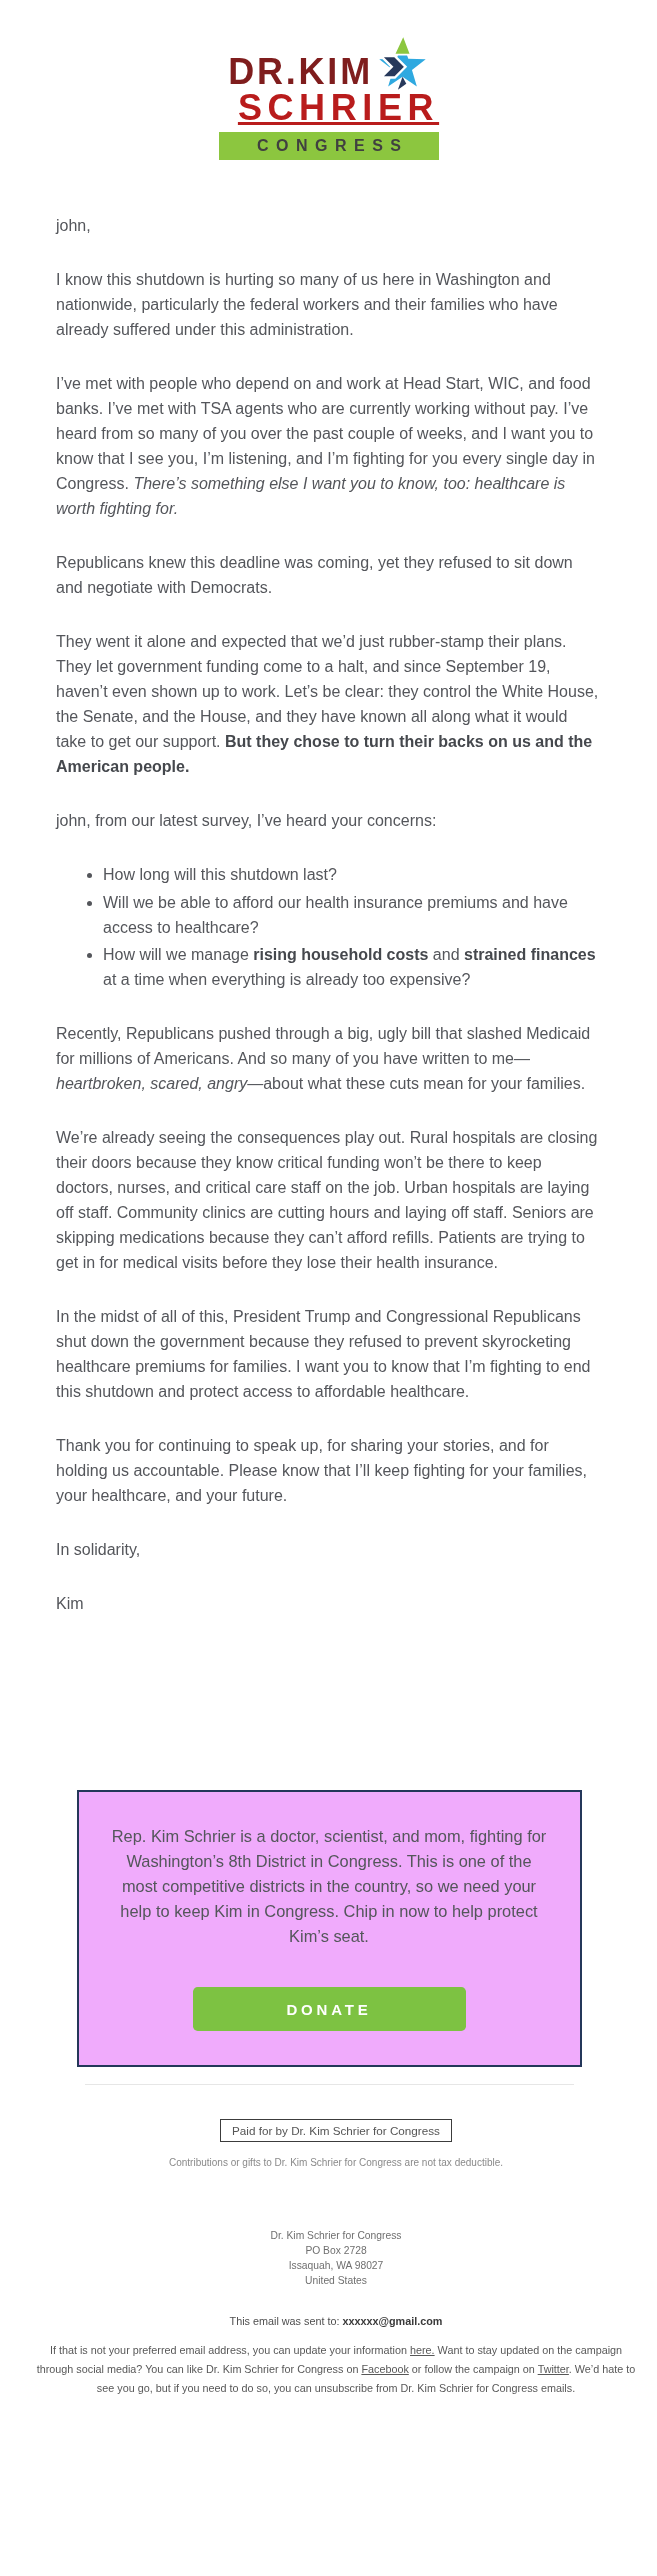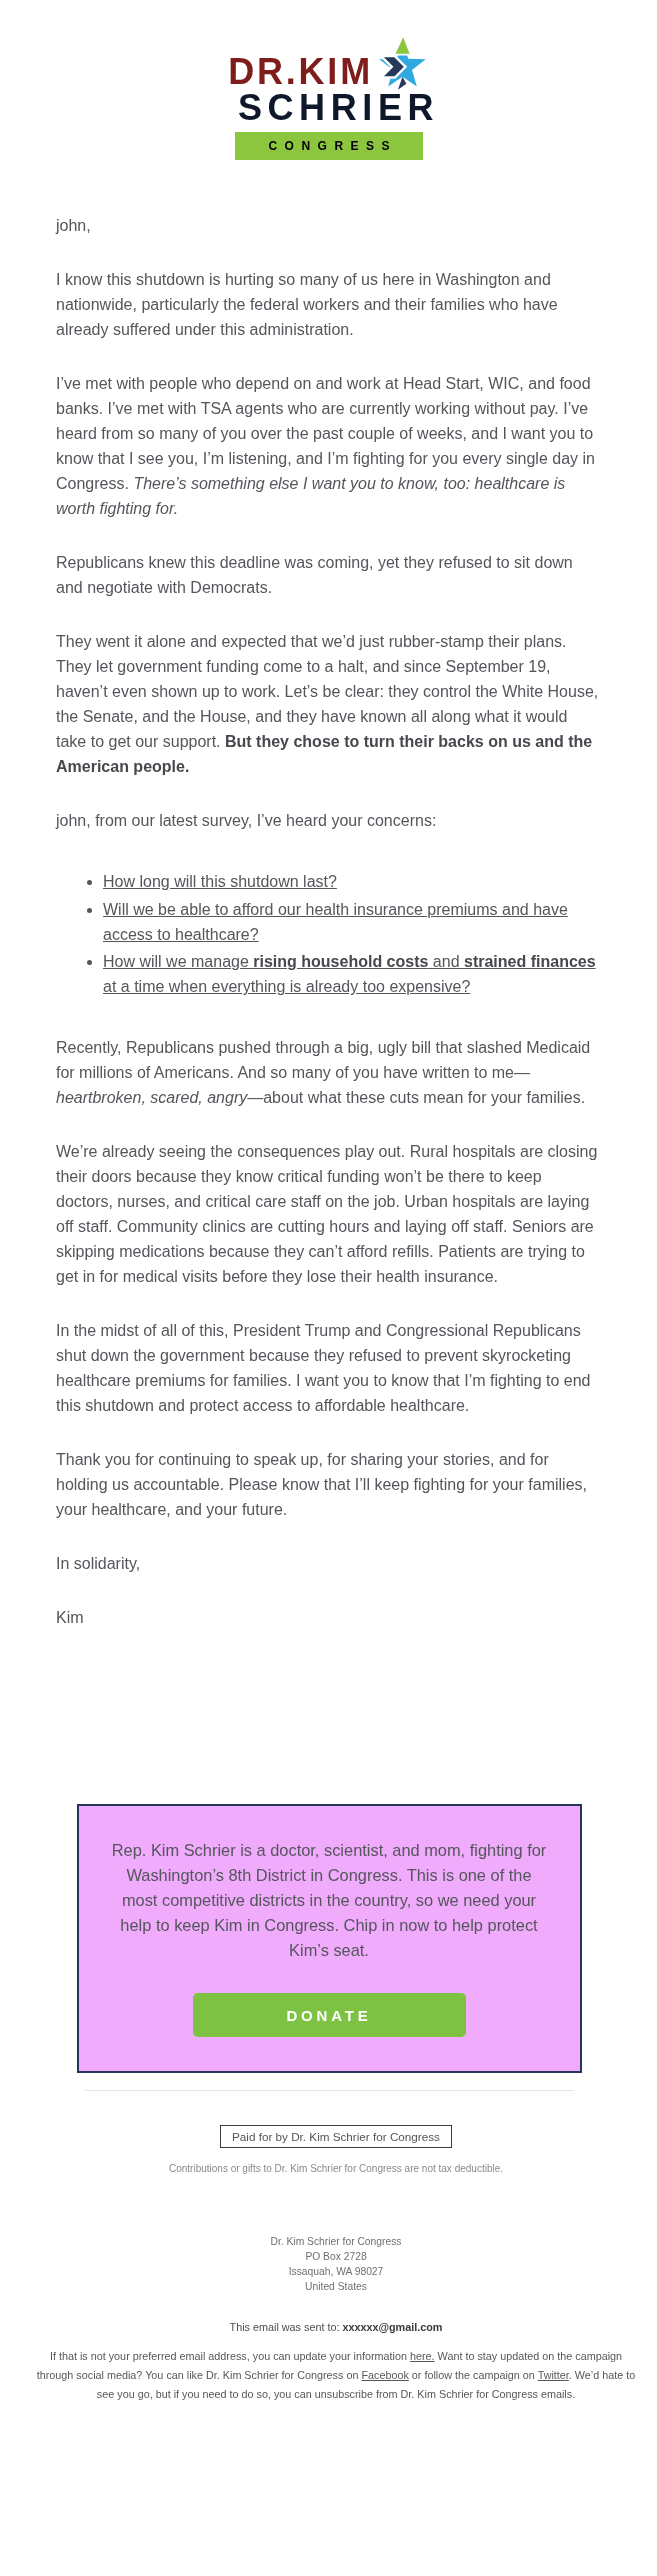--- a/index.html
+++ b/index.html
@@ -16,46 +16,46 @@
   
   .logo-wrap{padding-top:32px;text-align:center;}
   .logo{display:inline-block;text-align:center;}
   .logo-top{display:flex;align-items:flex-end;justify-content:center;line-height:1;}
   .logo-drkim{
     font-size:36px;font-weight:bold;color:#7f1d1d;
     letter-spacing:2.8px;line-height:0.9;
   }
   .logo-star{width:55px;height:62px;margin-left:1.9px;margin-bottom:-5.6px;}
   .logo-schrier{
-    font-size:36px;font-weight:bold;color:#0f172a;
-    letter-spacing:5.6px;line-height:1.0;margin-top:1.9px;margin-left:19px;
+    font-size:36px;font-weight:bold;color:#b91c1c;
+    letter-spacing:5.6px;line-height:1.0;margin-top:1.9px;margin-left:19px;text-decoration:underline;
   }
   .logo-banner{
-    margin:5.6px auto 0;width:188px;height:28px;line-height:28px;
-    background:#8cc63f;color:#000000;font-size:12px;font-weight:bold;
+    margin:5.6px auto 0;width:220px;height:28px;line-height:28px;
+    background:#8cc63f;color:#404040;font-size:16px;font-weight:bold;
     letter-spacing:7.5px;text-indent:7.5px;text-align:center;
   }
   
   .letter{padding:53px 56px 0;font-size:16px;line-height:25px;}
   .letter p{margin:29px 0;}
   .letter p:first-child{margin-top:0;}
-  .letter ul{margin:36px 0;padding-left:47px;text-decoration:underline;}
+  .letter ul{margin:22px 0;padding-left:47px;}
   .letter li{margin:0 0 2.8px;}
   .letter strong,.rich-b{font-weight:bold;color:#45484d;}
   .rich-i{font-style:italic;}
   .sig{margin-top:29px;}
   
   .donate-section{margin-top:174px;text-align:center;}
   .donate-card{
     width:445px;margin:0 auto;border:2.8px solid #24375a;background:#f0abfc;
     padding:32px 28px 34px;text-align:center;
     font-size:16.4px;line-height:25px;color:#54565b;
   }
   .donate-btn{
-    display:block;width:273px;height:44px;margin:30px auto 0;
+    display:block;width:273px;height:44px;margin:38px auto 0;
     background:#7dc242;border:none;border-radius:4.7px;cursor:pointer;
     color:#ffffff;font-family:inherit;font-size:15px;font-weight:bold;letter-spacing:3.8px;
   }
   .footer-divider{border:none;border-top:0.9px solid #e6e6e6;width:489px;margin:17px auto 0;}
   
   .footer{text-align:center;padding-bottom:103px;padding-left:14px;}
   .paid-row{margin-top:34px;}
   .paid-box{
     display:inline-block;border:0.9px solid #3c3c3c;padding:3.8px 11.3px;
     font-size:11.7px;color:#555555;

